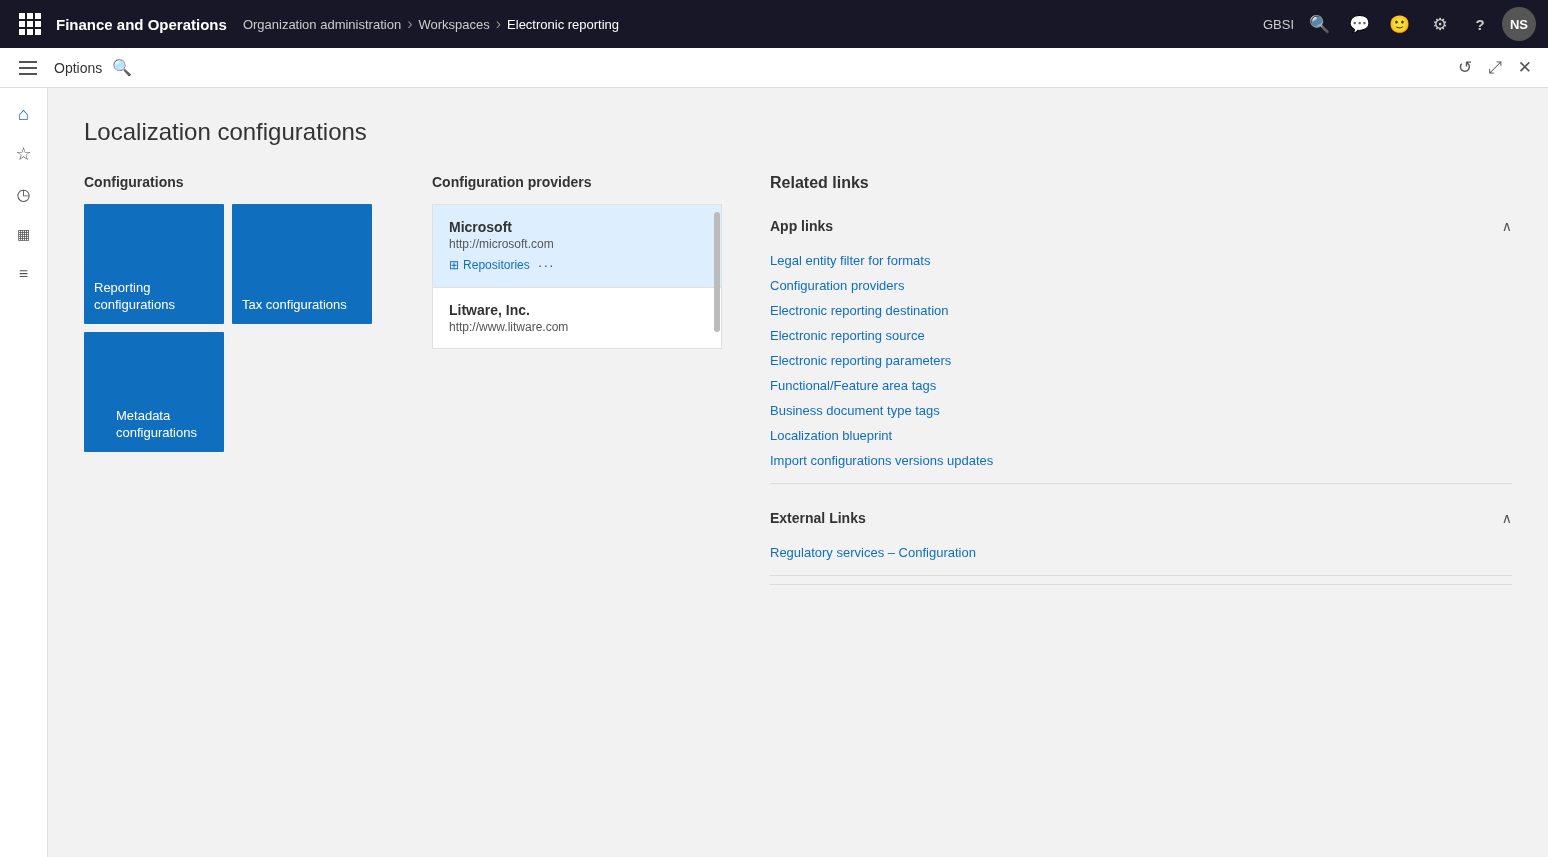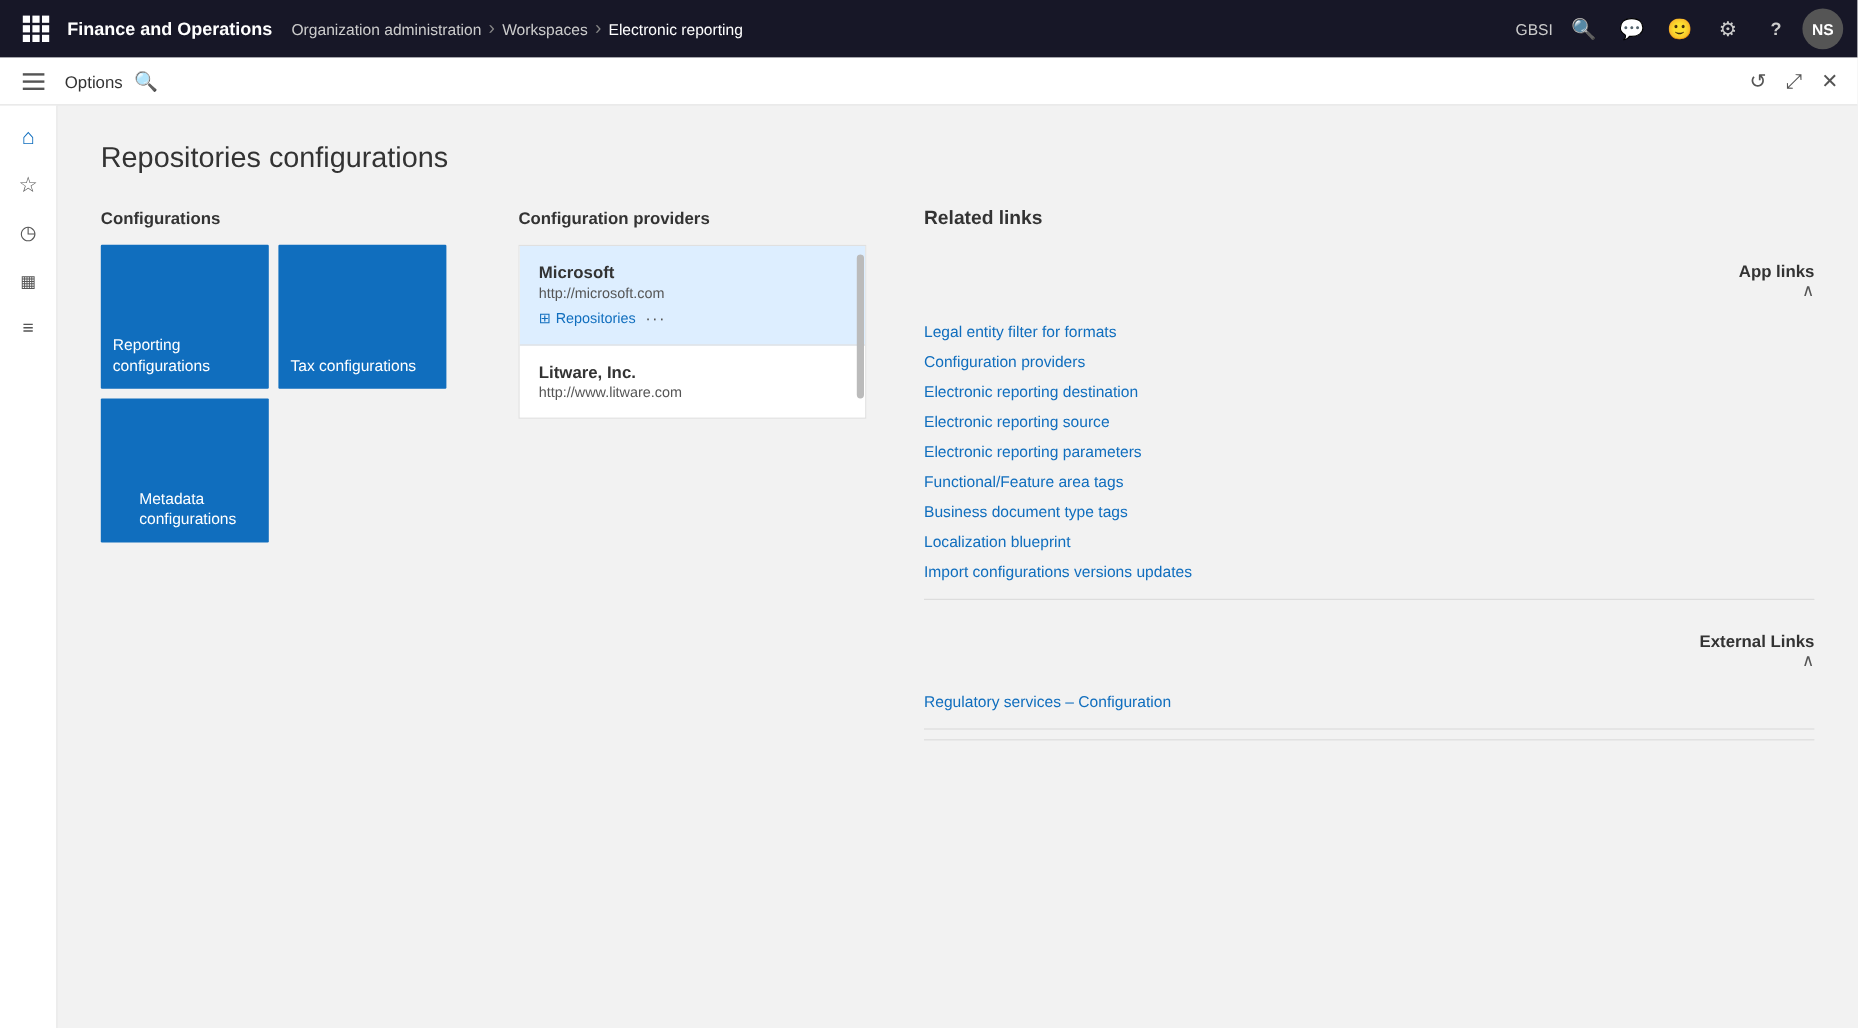--- a/index.html
+++ b/index.html
@@ -210,24 +210,23 @@
       font-weight: 600;
       color: #333;
       margin-bottom: 16px;
     }
 
     .collapsible-section {
       border-bottom: 1px solid #ddd;
       margin-bottom: 0;
     }
     .collapsible-header {
-      display: flex; align-items: flex-end; justify-content: space-between;
+      display: flex; align-items: flex-start; justify-content: space-between;
       padding: 10px 0;
       cursor: pointer;
-      flex-direction: column;
     }
     .collapsible-title { font-size: 14px; font-weight: 600; color: #333; }
     .chevron-icon { font-size: 14px; color: #555; }
 
     .links-list { padding: 4px 0 10px 0; }
     .link-item {
       display: block;
       font-size: 13px;
       color: #106ebe;
       padding: 5px 0;
@@ -295,21 +294,21 @@
 
   <div class="left-sidebar">
     <div class="sidebar-icon active">⌂</div>
     <div class="sidebar-icon">☆</div>
     <div class="sidebar-icon" style="font-size:16px;">◷</div>
     <div class="sidebar-icon" style="font-size:14px;">▦</div>
     <div class="sidebar-icon" style="font-size:16px;">≡</div>
   </div>
 
   <div class="page-content">
-    <h1 class="page-title">Repositories configurations</h1>
+    <h1 class="page-title">Localization configurations</h1>
 
     <div class="content-grid">
 
       <div>
         <div class="section-title">Configurations</div>
         <div class="config-tiles" style="max-width: 300px;">
           <div class="tile">
             <span>Reporting configurations</span>
           </div>
           <div class="tile">

